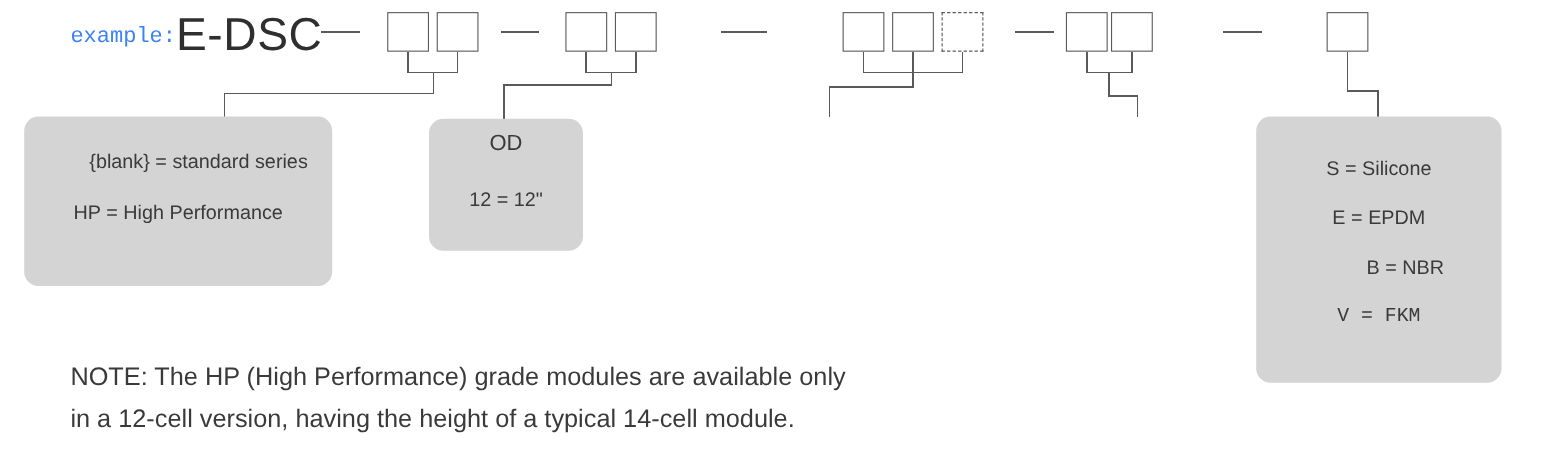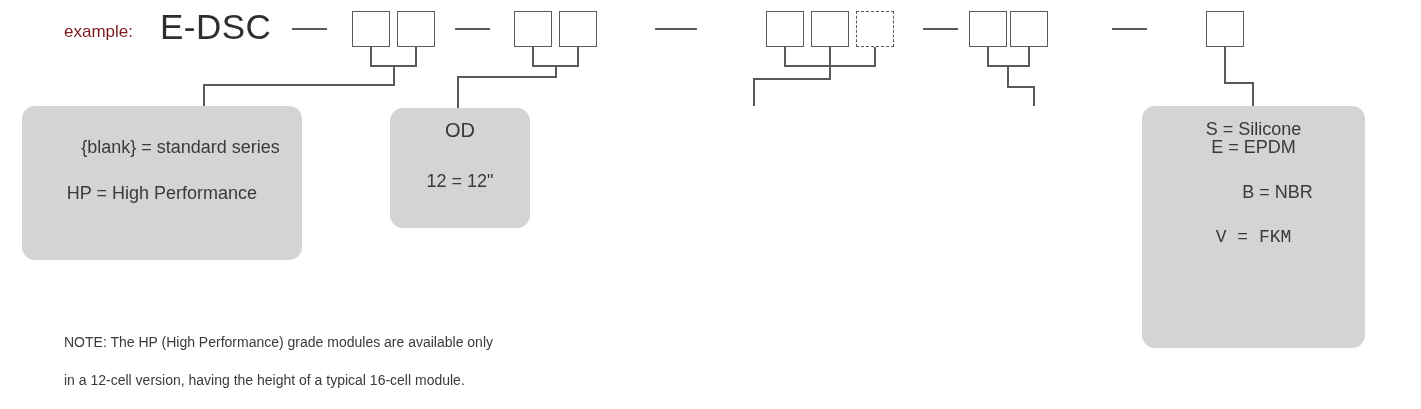--- a/index.html
+++ b/index.html
@@ -9,27 +9,28 @@
     font-family:"Liberation Sans", sans-serif;
     color:#3a3a3a;
     overflow:hidden;
     position:relative;
   }
   #stage{position:absolute;left:0;top:0;width:1421px;height:409px;}
   svg#wires{position:absolute;left:0;top:0;width:1421px;height:409px;pointer-events:none;}
 
   .example-label{
     position:absolute;
-    font-size:17px;
-    color:#7f1d1d;
+    font-size:20px;
+    color:#3b82f6;
     white-space:nowrap;
+    font-family:Liberation Mono, monospace;
   }
   .example-code{
     position:absolute;
-    font-size:35px;
+    font-size:42px;
     color:#2f2f2f;
     letter-spacing:0.5px;
     white-space:nowrap;
   }
 
   .slot{
     position:absolute;
     border:1.6px solid #5a5a5a;
     background:#ffffff;
     box-sizing:border-box;
@@ -52,21 +53,21 @@
     white-space:nowrap;
   }
   .gbox .opt{
     font-size:18px;
     line-height:18px;
     white-space:nowrap;
   }
 
   .note{
     position:absolute;
-    font-size:14px;
+    font-size:23px;
     line-height:38px;
     color:#3a3a3a;
     white-space:nowrap;
   }
 </style>
 </head>
 <body>
 
 <div id="stage">
 
@@ -115,22 +116,22 @@
   </div>
 
   <div class="gbox" style="left:390px;top:108px;width:140px;height:120px;">
     <div class="title" style="margin-top:12px;">OD</div>
     <div class="opt" style="margin-top:32px;">12 = 12"</div>
   </div>
 
 
 
   <div class="gbox" style="left:1142px;top:106px;width:223px;height:242px;">
-    <div class="opt" style="margin-top:14px;">S = Silicone</div>
-    <div class="opt" style="">E = EPDM</div>
+    <div class="opt" style="margin-top:38px;">S = Silicone</div>
+    <div class="opt" style="margin-top:27px;">E = EPDM</div>
     <div class="opt" style="margin-top:27px;padding-left:48px;">B = NBR</div>
     <div class="opt" style="margin-top:27px;font-family:Liberation Mono, monospace;">V = FKM</div>
   </div>
 
   <div class="note" style="left:64px;top:323px;">NOTE: The HP (High Performance) grade modules are available only</div>
-  <div class="note" style="left:64px;top:361px;">in a 12-cell version, having the height of a typical 16-cell module.</div>
+  <div class="note" style="left:64px;top:361px;">in a 12-cell version, having the height of a typical 14-cell module.</div>
 
 </div>
 
 </body></html>

